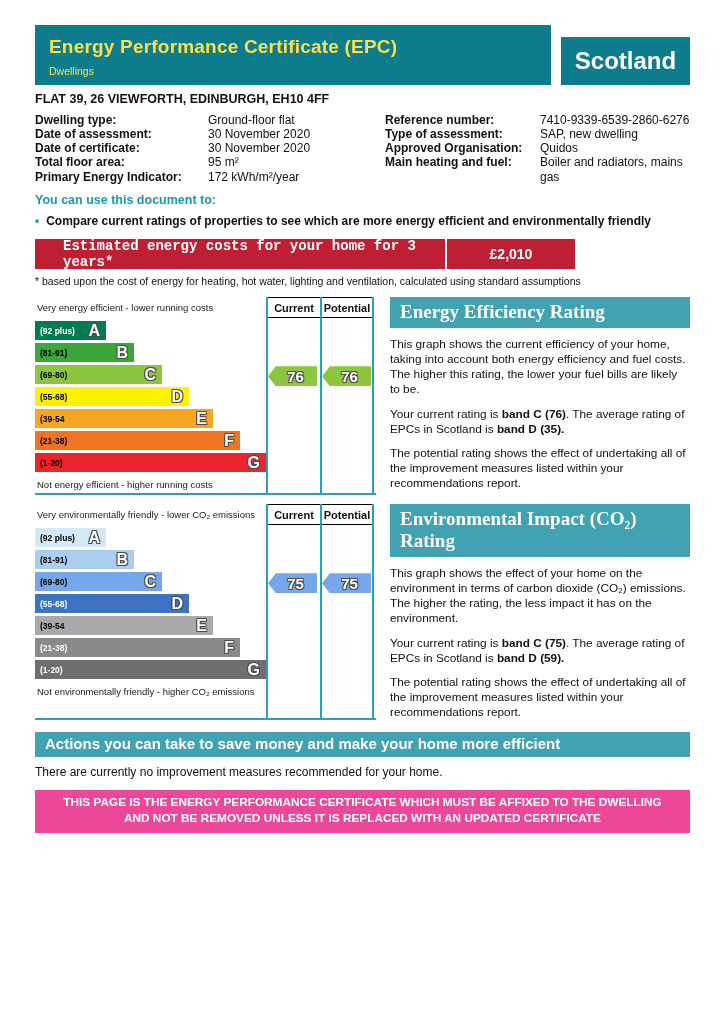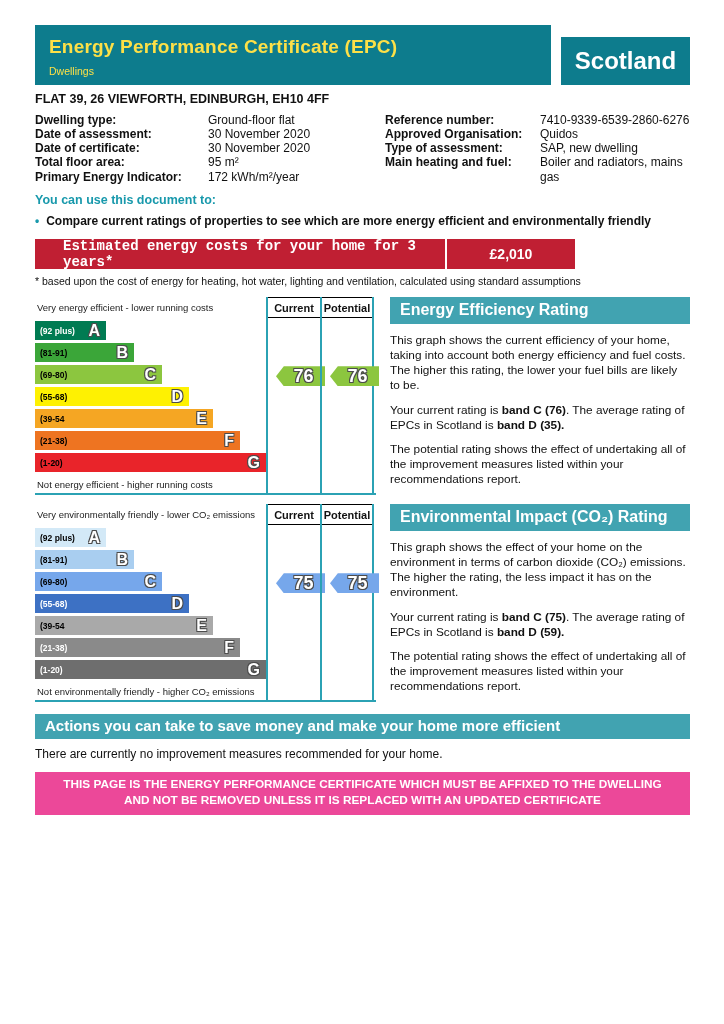--- a/index.html
+++ b/index.html
@@ -53,28 +53,28 @@
   .caption-bottom { font-size: 9.5px; color: #222; padding: 4px 2px 0 2px; height: 18px; }
   .band-row { height: 22px; }
   .band-bar { height: 19px; display: flex; align-items: center; position: relative; }
   .band-range { font-size: 8.5px; font-weight: bold; padding-left: 5px; white-space: nowrap; }
   .band-letter { margin-left: auto; padding-right: 6px; font-size: 16px; font-weight: bold; color: #fff;
     text-shadow: -1px -1px 0 #4c4c4c, 1px -1px 0 #4c4c4c, -1px 1px 0 #4c4c4c, 1px 1px 0 #4c4c4c; line-height: 1; }
   .rcol { width: 54px; flex: none; border-left: 2px solid #2ba2b4; position: relative; }
   .rcol-last { border-right: 2px solid #2ba2b4; }
   .col-head { height: 21px; border-top: 1px solid #000; border-bottom: 1px solid #000;
     text-align: center; font-size: 11px; font-weight: bold; padding-top: 4px; }
-  .arrow { position: absolute; left: 8px; width: 49px; height: 20px;
+  .arrow { position: absolute; left: 0; width: 49px; height: 20px;
     clip-path: polygon(16% 0%, 100% 0%, 100% 100%, 16% 100%, 0% 50%);
     display: flex; align-items: center; justify-content: center;
-    font-size: 18px; font-weight: bold; color: #fff; padding-left: 6px;
+    font-size: 15px; font-weight: bold; color: #fff; padding-left: 6px;
     text-shadow: -1px -1px 0 #4c4c4c, 1px -1px 0 #4c4c4c, -1px 1px 0 #4c4c4c, 1px 1px 0 #4c4c4c; }
 
   .panel { flex: 1; margin-left: 14px; }
-  .panel-title { background: #41a3b1; color: #fff; font-weight: bold; font-size: 16px; padding: 4px 10px 5px 10px; }
+  .panel-title { background: #41a3b1; color: #fff; font-weight: bold; font-size: 19px; padding: 4px 10px 5px 10px; font-family: Liberation Serif, serif; }
   .panel p { font-size: 11.8px; line-height: 1.28; margin-top: 9px; color: #111; }
 
   
   .actions-banner { margin-top: 12px; background: #41a3b1; color: #fff; font-weight: bold;
     font-size: 15px; padding: 3px 10px 5px 10px; }
   .actions-body { margin-top: 8px; font-size: 12px; }
   .footer-box { margin-top: 11px; background: #ec4899; color: #fff; font-weight: bold;
     font-size: 11.8px; text-align: center; padding: 5px 28px 6px 28px; line-height: 1.35; }
 </style>
 </head>
@@ -115,26 +115,26 @@
             <div class="dlabel">Primary Energy Indicator:</div>
             <div class="dval">172 kWh/m²/year</div>
           </div>
         </div>
       <div class="dcol-right">
           <div class="drow">
             <div class="dlabel">Reference number:</div>
             <div class="dval">7410-9339-6539-2860-6276</div>
           </div>
           <div class="drow">
+            <div class="dlabel">Type of assessment:</div>
+            <div class="dval">SAP, new dwelling</div>
+          </div>
+          <div class="drow">
             <div class="dlabel">Approved Organisation:</div>
             <div class="dval">Quidos</div>
-          </div>
-          <div class="drow">
-            <div class="dlabel">Type of assessment:</div>
-            <div class="dval">SAP, new dwelling</div>
           </div>
           <div class="drow">
             <div class="dlabel">Main heating and fuel:</div>
             <div class="dval">Boiler and radiators, mains gas</div>
           </div>
         </div>
     </div>
 
     <div class="usage-heading">You can use this document to:</div>
     <div class="usage-bullet">

